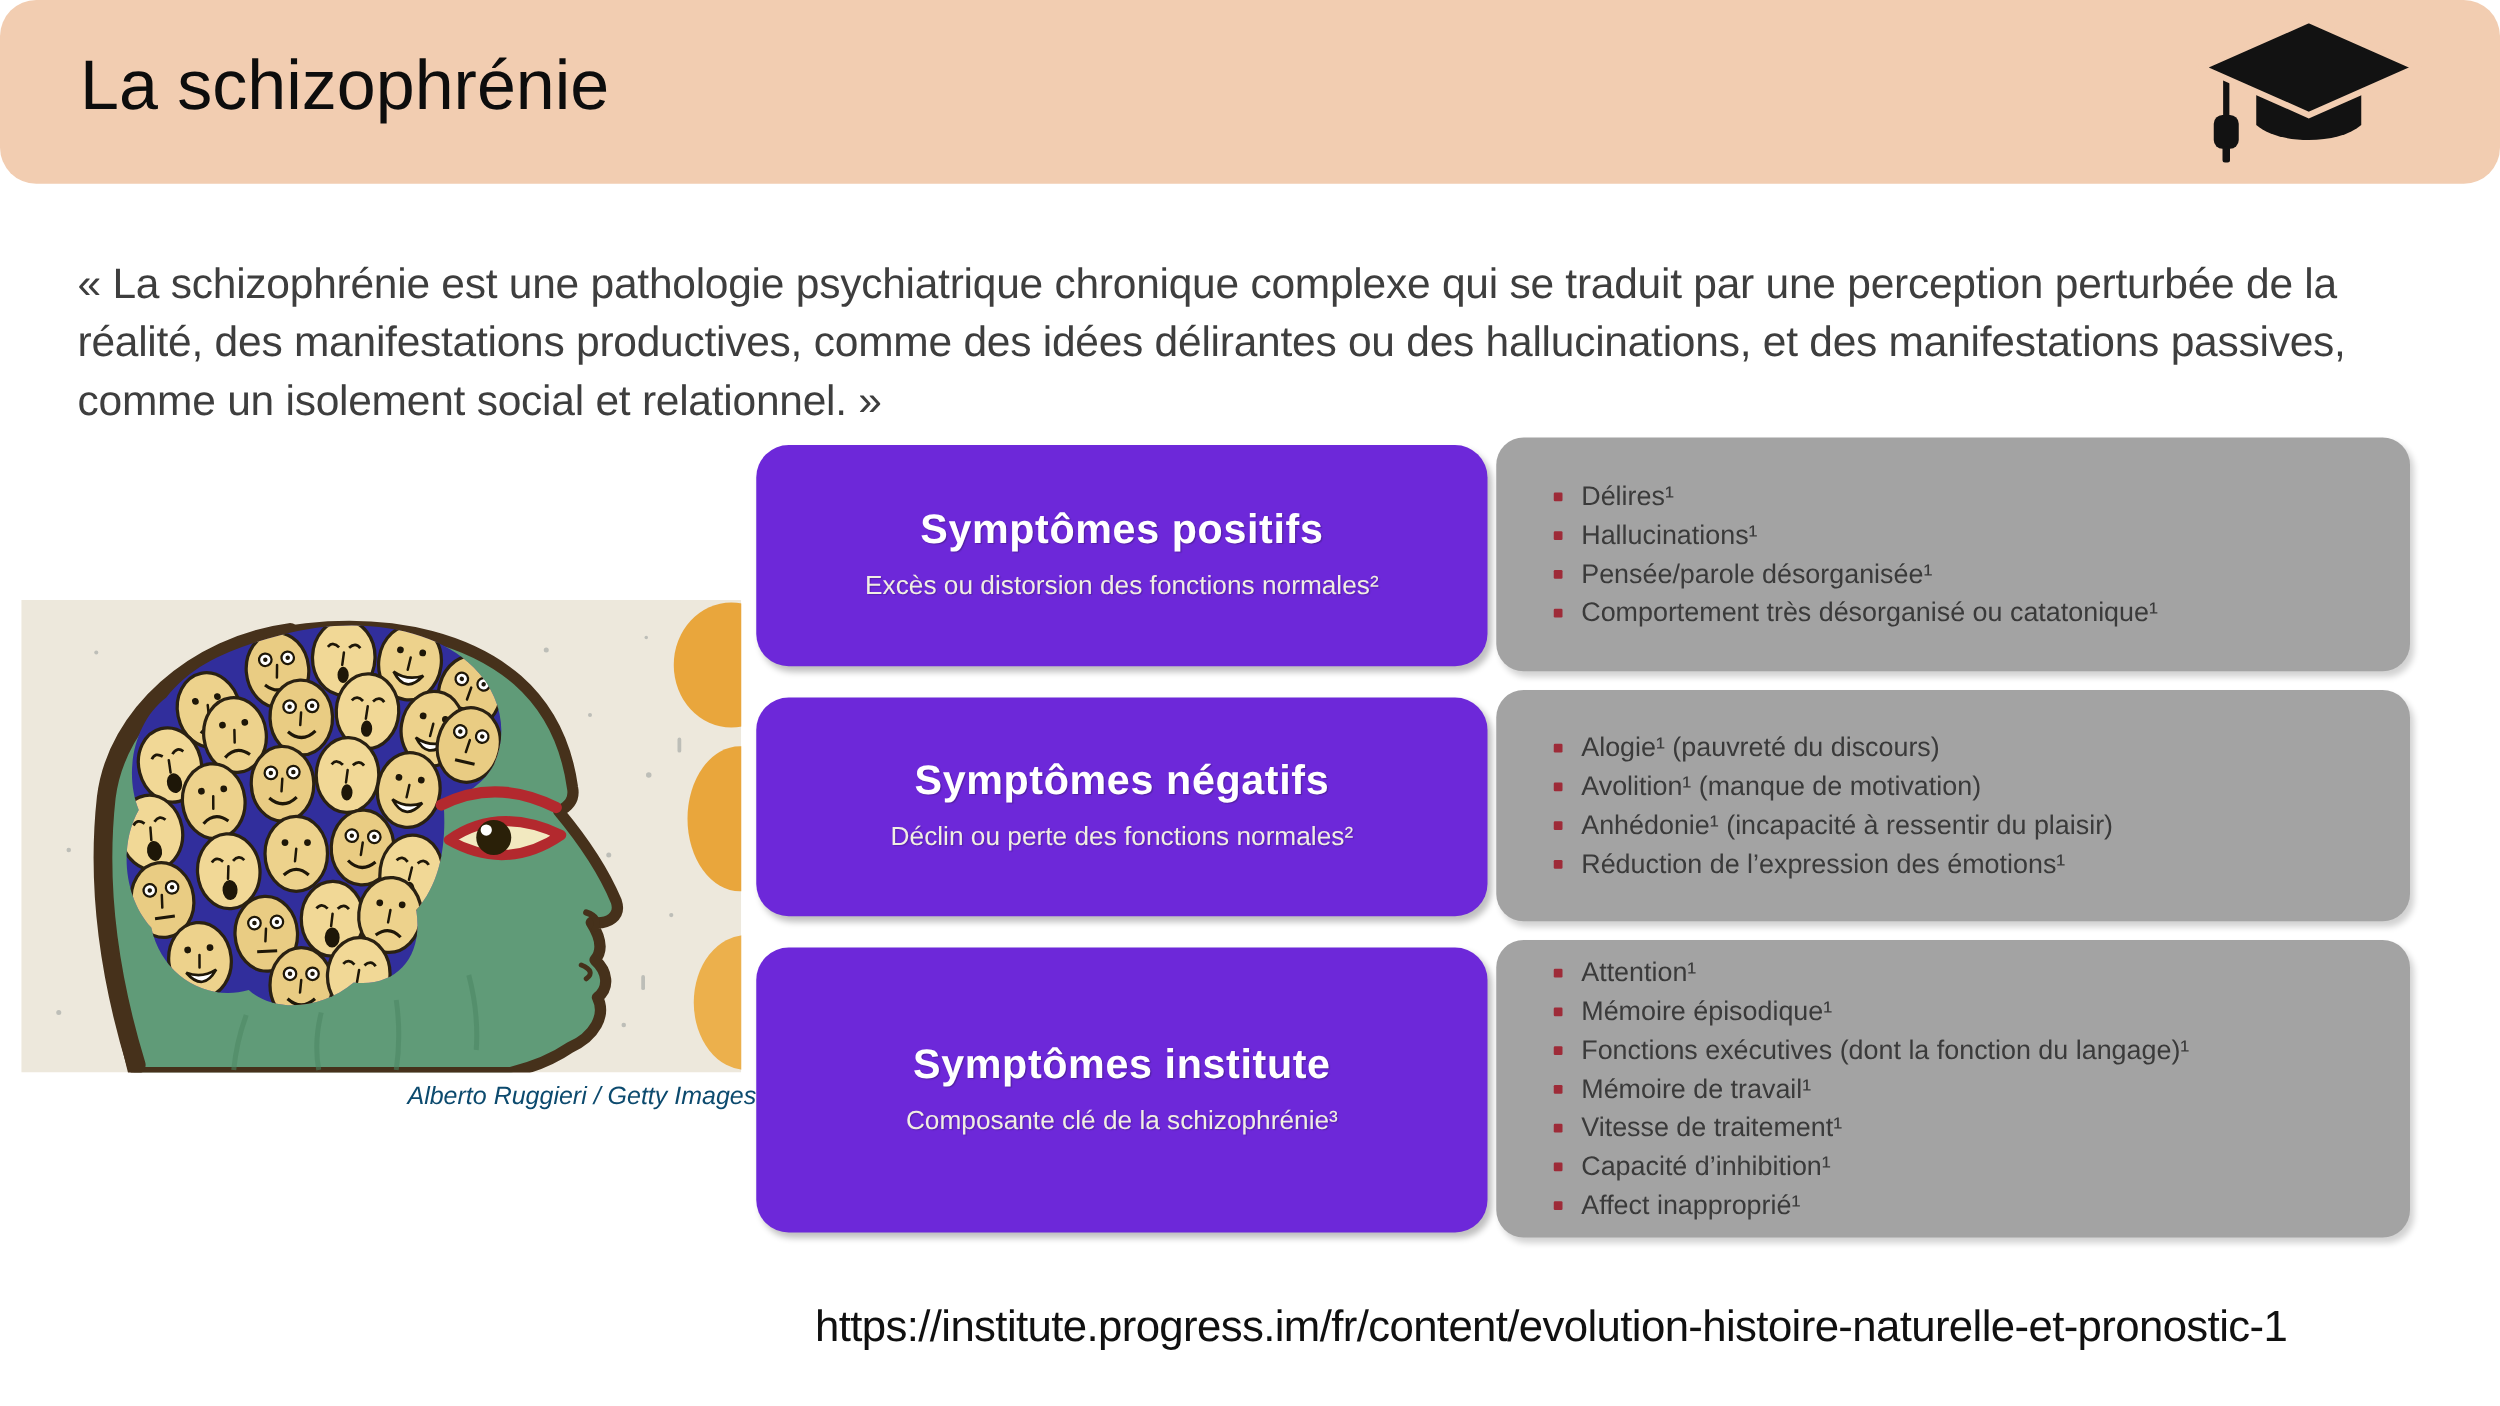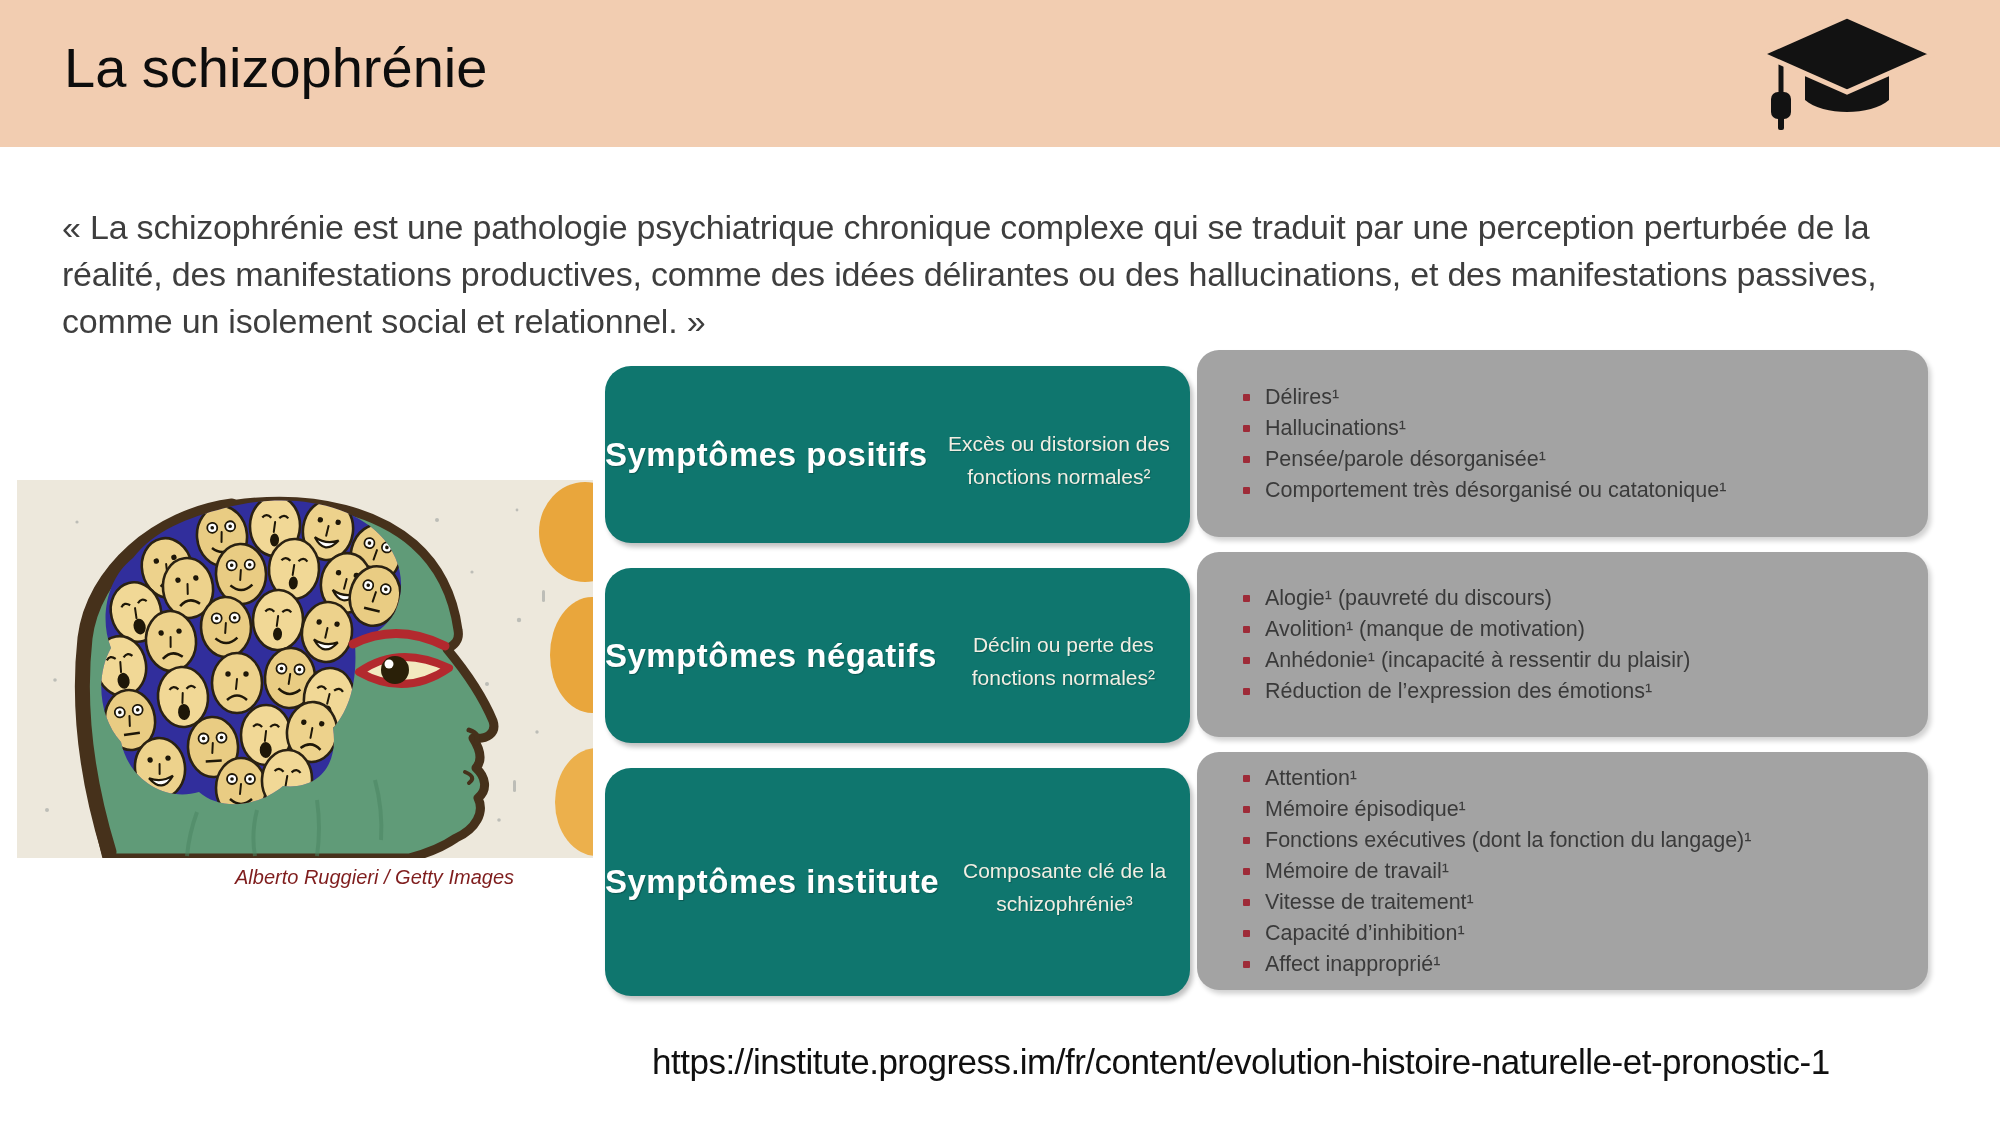--- a/index.html
+++ b/index.html
@@ -1,47 +1,47 @@
 <!DOCTYPE html>
 <html><head>
 <meta charset="utf-8">
 <style>
   html,body{margin:0;padding:0;}
   body{
     width:2000px;height:1125px;position:relative;overflow:hidden;
     background:#ffffff;font-family:"Liberation Sans",sans-serif;
   }
   
-  .header{position:absolute;left:0;top:0;width:2000px;height:147px;background:#F2CDB1;}
+  .header{position:absolute;left:0;top:0;width:2000px;height:147px;background:#F2CDB1;border-radius:29px;}
   .page-title{
     position:absolute;left:64px;top:36px;font-size:56px;line-height:64px;
     color:#0d0d0d;letter-spacing:0;white-space:nowrap;
   }
   .cap-wrap{position:absolute;right:63px;top:12px;width:180px;height:122px;}
   
   .quote{
     position:absolute;left:62px;top:160px;width:1905px;
     font-size:34px;line-height:47px;color:#3E3E3E;letter-spacing:-0.2px;margin-top:44px;
   }
   
   .photo{position:absolute;left:17px;top:480px;width:576px;height:378px;}
   .photo svg{display:block;width:576px;height:378px;}
   .credit{
-    position:absolute;left:235px;top:866px;width:370px;text-align:left;
-    font-size:20px;font-style:italic;color:#7f1d1d;
+    position:absolute;left:235px;top:866px;width:370px;text-align:right;
+    font-size:20px;font-style:italic;color:#0c4a6e;
   }
   
   .row{position:absolute;left:605px;width:1323px;}
   .row1{top:350px;height:187px;}
   .row2{top:552px;height:185px;padding-left:15px;}
   .row3{top:752px;height:238px;}
   .card{
-    position:absolute;left:0;top:16px;height:calc(100% - 10px);width:585px;
-    background:#0f766e;border-radius:26px;box-shadow:3px 4px 5px rgba(0,0,0,0.25);
-    display:flex;flex-direction:row;align-items:center;justify-content:center;
+    position:absolute;left:0;top:6px;height:calc(100% - 10px);width:585px;
+    background:#6d28d9;border-radius:26px;box-shadow:3px 4px 5px rgba(0,0,0,0.25);
+    display:flex;flex-direction:column;align-items:center;justify-content:center;
     box-sizing:border-box;
   }
   .card-title{
     font-size:33px;font-weight:bold;color:#FFFFFF;letter-spacing:0.5px;
     text-shadow:1px 1px 1px rgba(0,0,0,0.25);white-space:nowrap;
   }
   .card-sub{
     margin-top:10px;width:460px;text-align:center;
     font-size:21px;line-height:33px;color:#F1EEE3;
     text-shadow:1px 1px 1px rgba(0,0,0,0.2);

